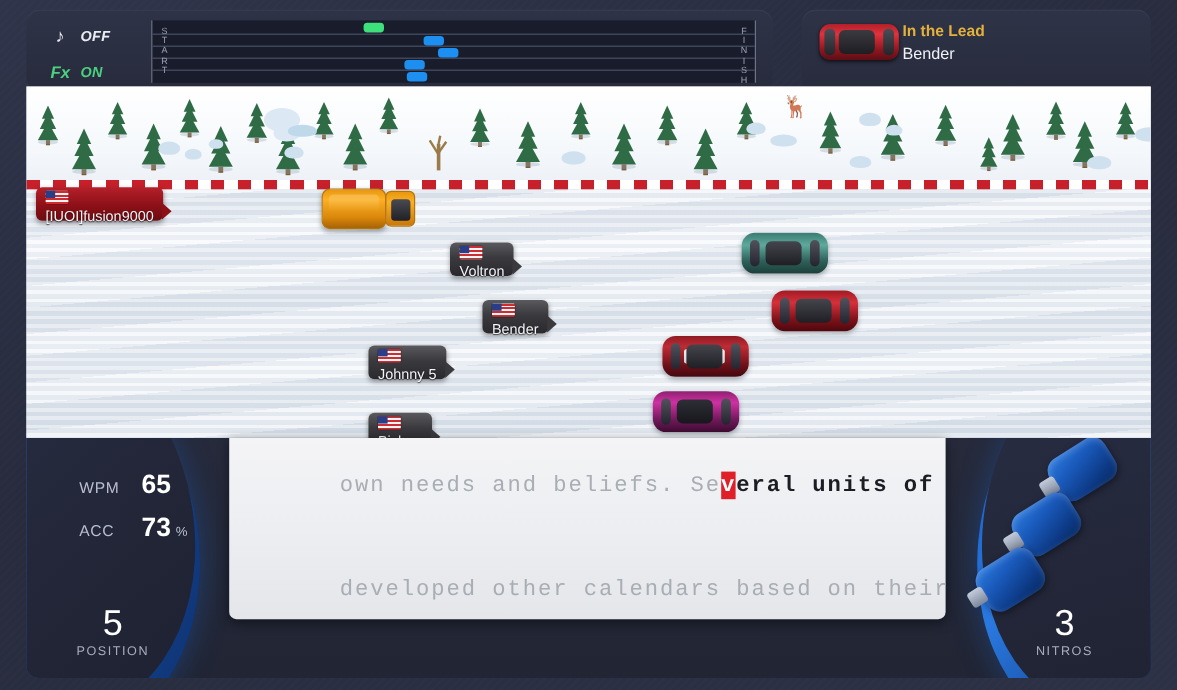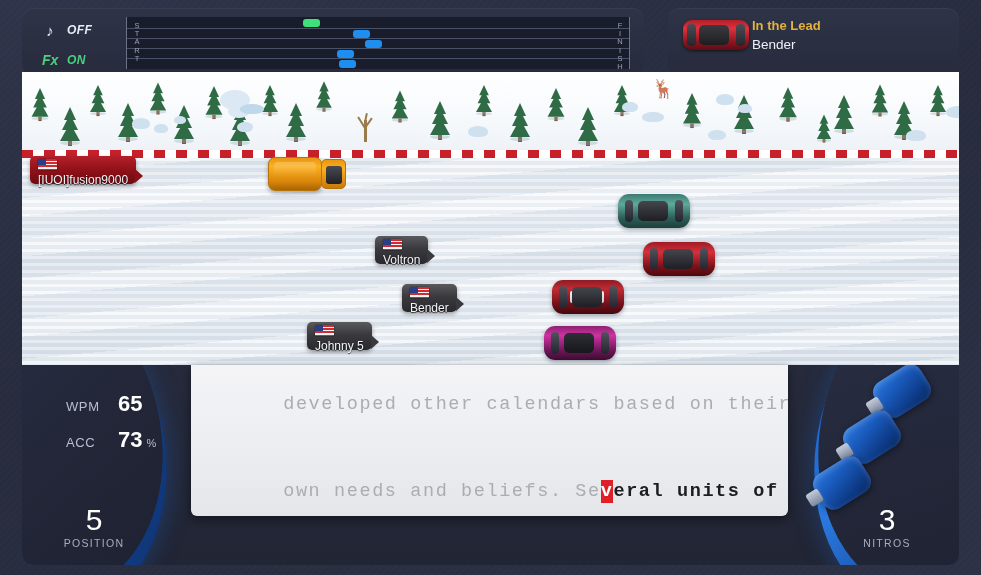--- a/index.html
+++ b/index.html
@@ -134,21 +134,21 @@
     content: ""; position: absolute; inset: 0;
     background: repeating-linear-gradient(175deg, rgba(255,255,255,.25) 0 18px, rgba(190,202,216,.18) 18px 40px);
   }
 
   
   .plate {
     position: absolute; height: 28px; border-radius: 5px;
     padding: 3px 8px 4px 8px; z-index: 6;
     box-shadow: 0 2px 4px rgba(0,0,0,.35);
   }
-  .plate.dark { background: linear-gradient(180deg, #5a5a5e 0%, #3a3a3e 45%, #2a2a2e 100%); margin-top: 34px; }
+  .plate.dark { background: linear-gradient(180deg, #5a5a5e 0%, #3a3a3e 45%, #2a2a2e 100%); }
   .plate.red  { background: linear-gradient(180deg, #b5202a 0%, #8c1017 55%, #6e0b11 100%); }
   .plate .flag {
     display: block; width: 19px; height: 11px; border-radius: 1px; position: relative;
     background: repeating-linear-gradient(180deg, #cf2b32 0 1.6px, #f4f4f4 1.6px 3.2px);
     box-shadow: 0 0 0 .5px rgba(0,0,0,.3);
   }
   .plate .flag::after {
     content: ""; position: absolute; left: 0; top: 0; width: 8px; height: 6px;
     background: #2a3d87;
   }
@@ -646,21 +646,21 @@
 
     <div class="corner right">
       <div class="big">3</div>
       <div class="cap">NITROS</div>
     </div>
 
   </div>
 
   <div class="typebox">
     <div class="tline">
+      <span class="typed">own needs and beliefs. Se</span><span class="cursor">v</span><span class="pending">eral units of</span>
+    </div>
+    <div class="tline">
       <span class="typed">developed other calendars based on their</span>
     </div>
-    <div class="tline">
-      <span class="typed">own needs and beliefs. Se</span><span class="cursor">v</span><span class="pending">eral units of</span>
-    </div>
 
   </div>
 
 </div>
 
 </body></html>

